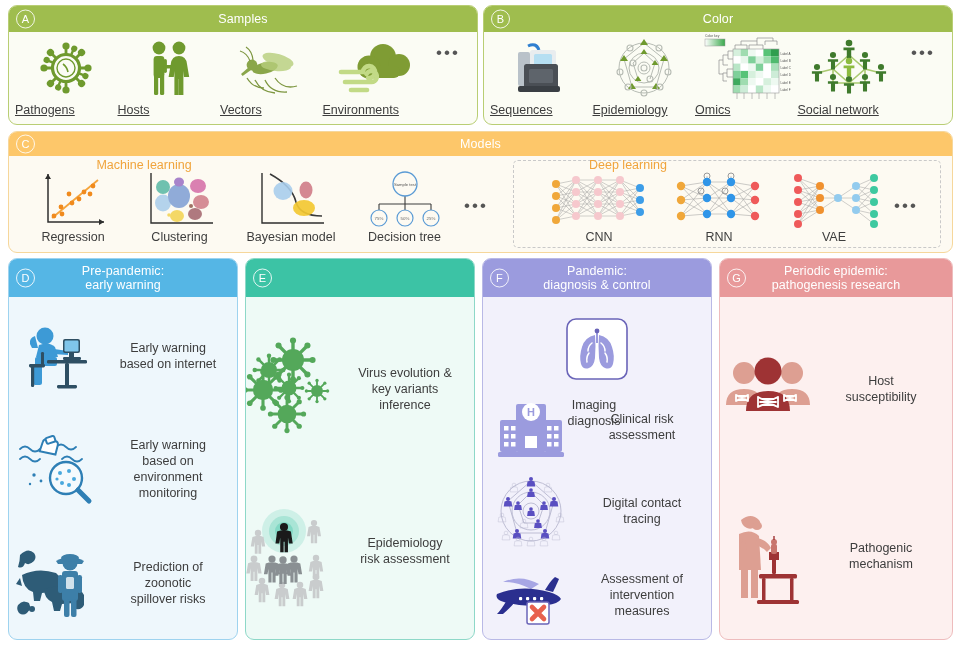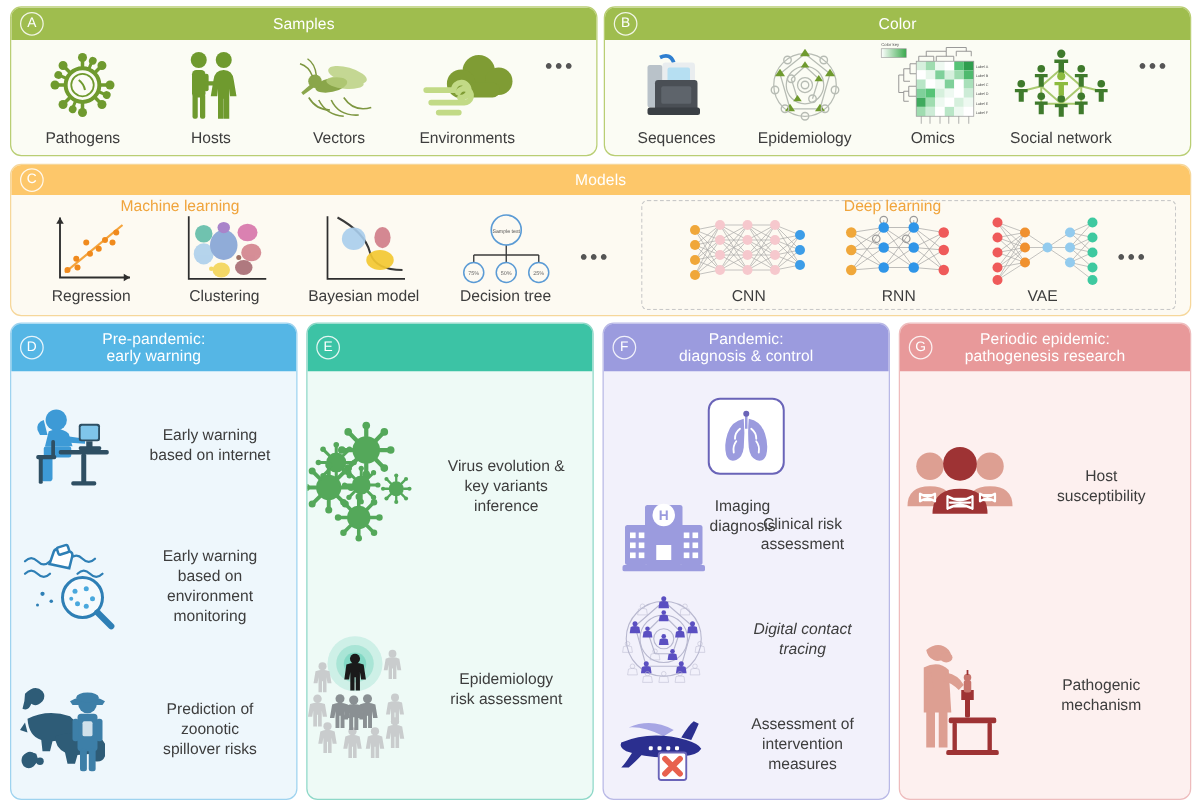--- a/index.html
+++ b/index.html
@@ -30,21 +30,21 @@
   .panel-body{position:relative;width:100%;}
 
   
   .rowAB .panel-head{height:26px;background:#9fbd4e;}
   .rowAB{}
   #panel-a{left:8px;top:5px;width:470px;height:120px;border:1.3px solid #b9ce74;background:#fbfcf4;}
   #panel-b{left:483px;top:5px;width:470px;height:120px;border:1.3px solid #b9ce74;background:#fbfcf4;}
   .rowAB .panel-body{height:93px;}
 
   .icon-row{display:flex;align-items:flex-end;height:100%;padding:0 6px;box-sizing:border-box;}
-  .icon-cell{flex:1 1 0;display:flex;flex-direction:column;align-items:center;justify-content:flex-end;height:100%;}
+  .icon-cell{flex:1 1 0;display:flex;flex-direction:column;align-items:flex-start;justify-content:flex-end;height:100%;text-decoration:underline;}
   .icon-art{flex:1 1 auto;display:flex;align-items:center;justify-content:center;width:100%;}
   .icon-label{font-size:12.5px;color:#3d3d3d;padding-bottom:8px;white-space:nowrap;}
   .dots{flex:0 0 46px;display:flex;align-items:center;justify-content:center;height:100%;
         font-size:17px;color:#555;letter-spacing:2px;padding-bottom:26px;}
 
   
   #panel-c{left:8px;top:131px;width:945px;height:122px;border:1.3px solid #f6d79b;background:#fdfaf2;}
   #panel-c .panel-head{height:24px;background:#fdc76a;}
   #panel-c .panel-body{height:95px;}
   .group-title{position:absolute;top:2px;width:100%;text-align:center;font-size:12.5px;color:#f0a43c;}
@@ -394,21 +394,21 @@
   <div class="panel" id="panel-c">
     <div class="panel-head">
       <span class="tag">C</span>
       <span>Models</span>
     </div>
     <div class="panel-body">
 
       <div style="position:absolute;left:10px;top:2px;width:250px;text-align:center;" class="group-title">Machine learning</div>
 
       <div class="dl-box"></div>
-      <div style="position:absolute;left:580px;top:2px;width:250px;text-align:center;" class="group-title">Deep learning</div>
+      <div style="position:absolute;left:580px;top:2px;width:250px;text-align:left;" class="group-title">Deep learning</div>
 
       <div class="model-cell" style="left:14px;top:14px;width:100px;">
         <div class="model-art">
           <svg width="74" height="58" viewBox="0 0 74 58">
             <g stroke="#2e2e2e" stroke-width="1.5" fill="none">
               <path d="M12 4 v48 h56"></path>
               <path d="M12 4 l-3 5 h6 z" fill="#2e2e2e" stroke="none"></path>
               <path d="M68 52 l-5 -3 v6 z" fill="#2e2e2e" stroke="none"></path>
             </g>
             <path d="M16 48 L62 10" stroke="#f5a43c" stroke-width="1.8" fill="none"></path>
@@ -975,21 +975,21 @@
             </g>
             <rect x="2" y="56" width="66" height="5" rx="1.5" fill="#9b9bde"></rect>
           </svg>
         </div>
         <div class="item-text">
           <span>Clinical risk</span><br>
           <span>assessment</span>
         </div>
       </div>
 
-      <div class="item" style="height:84px;font-style:italic;">
+      <div class="item" style="height:84px;">
         <div class="item-art">
           <svg width="70" height="68" viewBox="0 0 70 68">
             <g stroke="#b8b8cf" stroke-width=".9" fill="none">
               <circle cx="35" cy="34" r="30"></circle>
                 <circle cx="35" cy="34" r="19"></circle>
                 <circle cx="35" cy="34" r="8"></circle>
               <path d="M35 4 L12 24 M35 4 L58 24 M12 24 L21 56 M58 24 L49 56 M21 56 L49 56"></path>
               <path d="M35 15 L22 28 M35 15 L48 28 M22 28 L28 46 M48 28 L42 46 M28 46 L42 46"></path>
             </g>
             <g fill="#5a4fc1">

